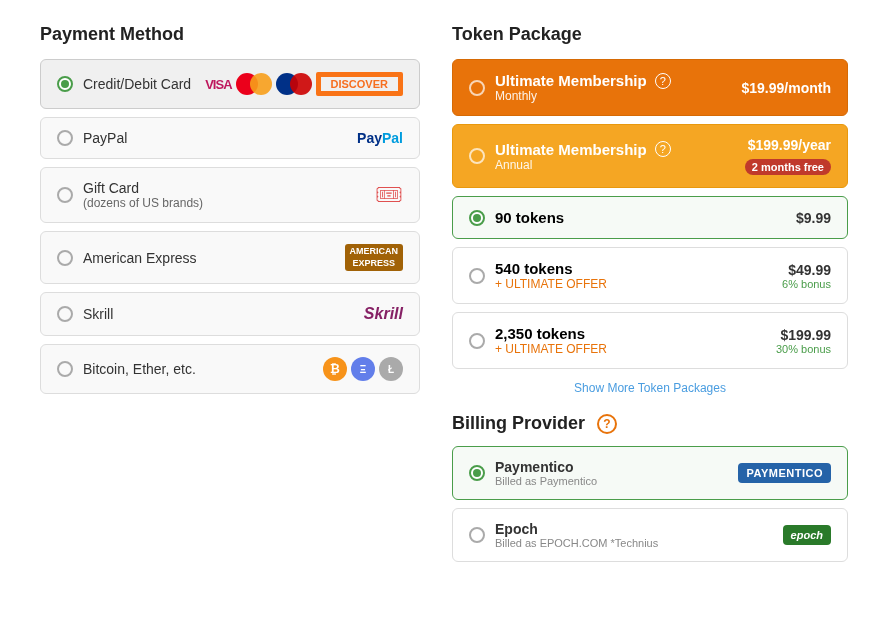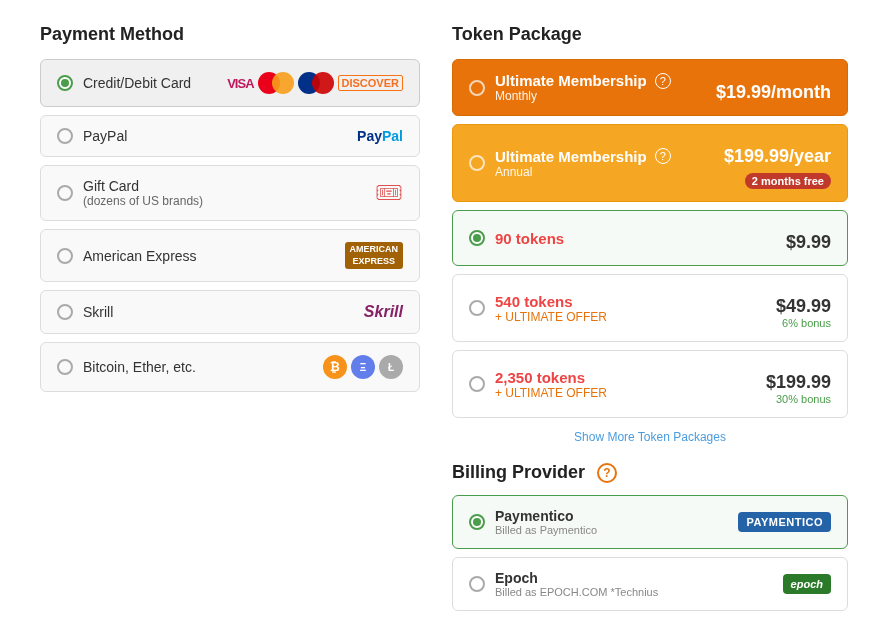--- a/index.html
+++ b/index.html
@@ -132,22 +132,22 @@
       width: 22px;
       height: 22px;
       border-radius: 50%;
       background: #cc0000;
       opacity: 0.9;
     }
     .discover-text {
       font-size: 11px;
       font-weight: bold;
       color: #f76f20;
-      border: 1px solid #f97316;
-      padding: 1px 3px;
+      border: 5px solid #f97316;
+      padding: 1px 10px;
       border-radius: 2px;
     }
     .paypal-logo {
       font-size: 14px;
       font-weight: bold;
     }
     .paypal-pay {
       color: #003087;
     }
     .paypal-pal {
@@ -236,34 +236,33 @@
       border-color: #e8980d;
     }
     .token-left {
       display: flex;
       align-items: center;
       gap: 10px;
     }
     .token-name {
       font-size: 15px;
       font-weight: bold;
-      color: #ef4444;
+      color: #000000;
     }
     .token-name.white { color: #fff; }
     .token-sub {
       font-size: 12px;
       color: #e8730a;
     }
     .token-sub.white { color: #fff; opacity: 0.9; }
     .token-price {
-      font-size: 18px;
+      font-size: 14px;
       font-weight: bold;
       color: #333;
       text-align: right;
-      margin-top: 9px;
     }
     .token-price.white { color: #fff; }
     .token-bonus {
       font-size: 11px;
       color: #e8730a;
       text-align: right;
     }
     .token-bonus.green { color: #4a9d4a; }
     .price-right {
       text-align: right;

